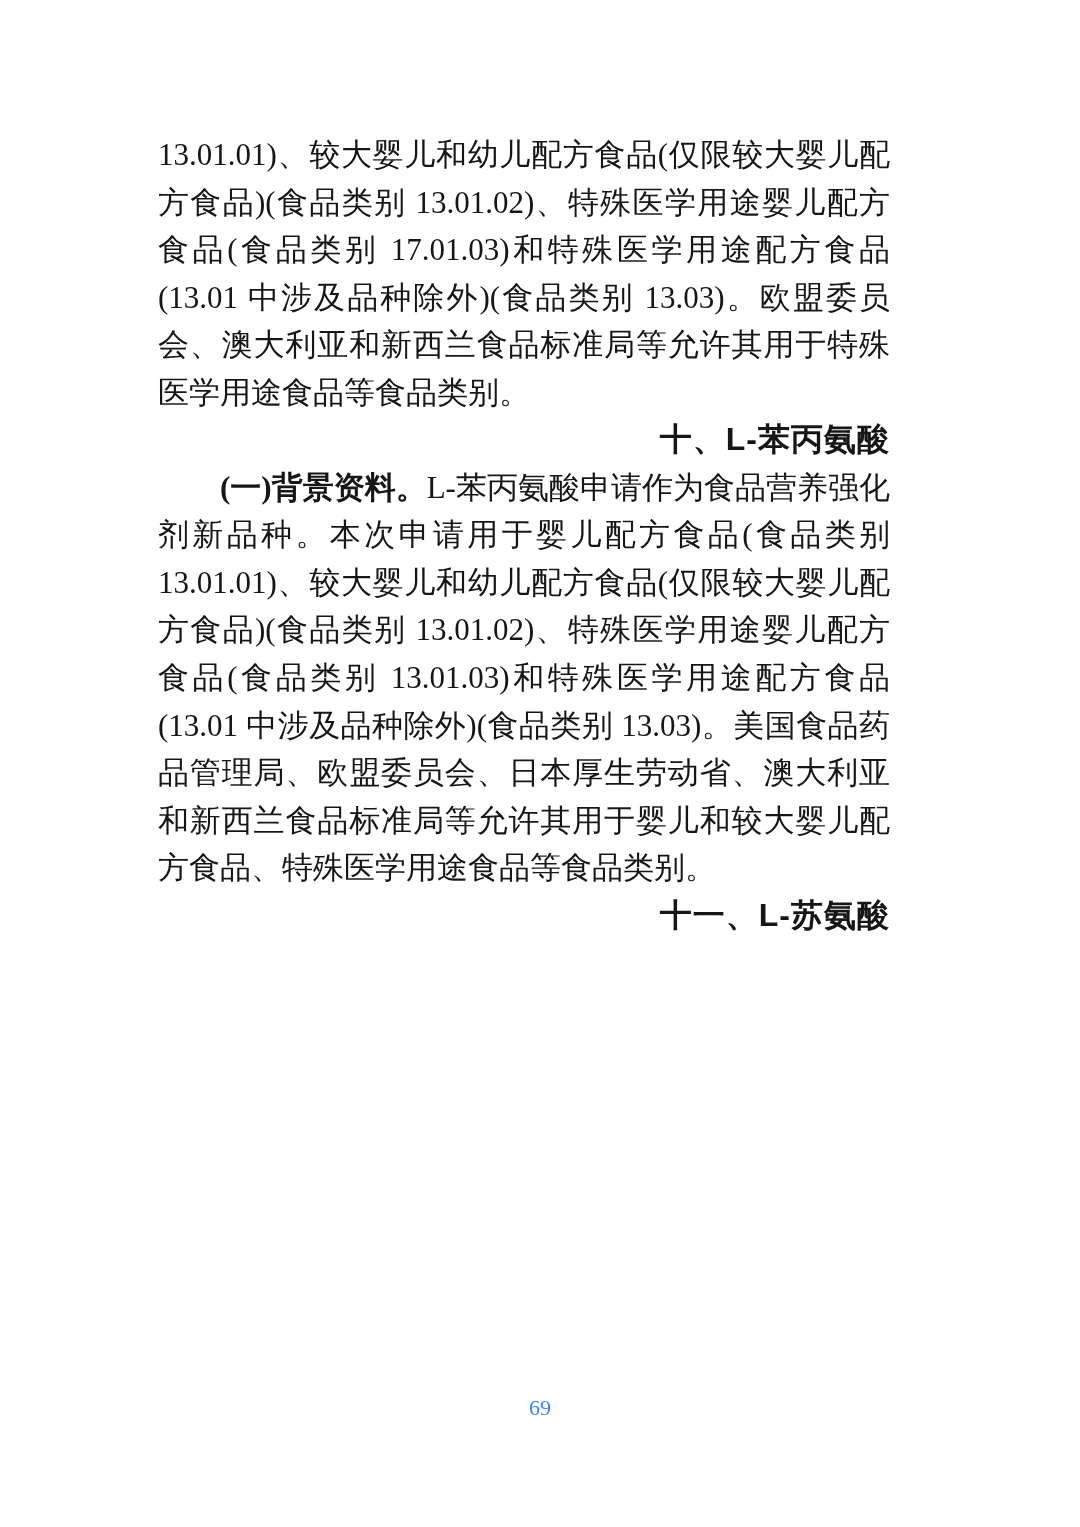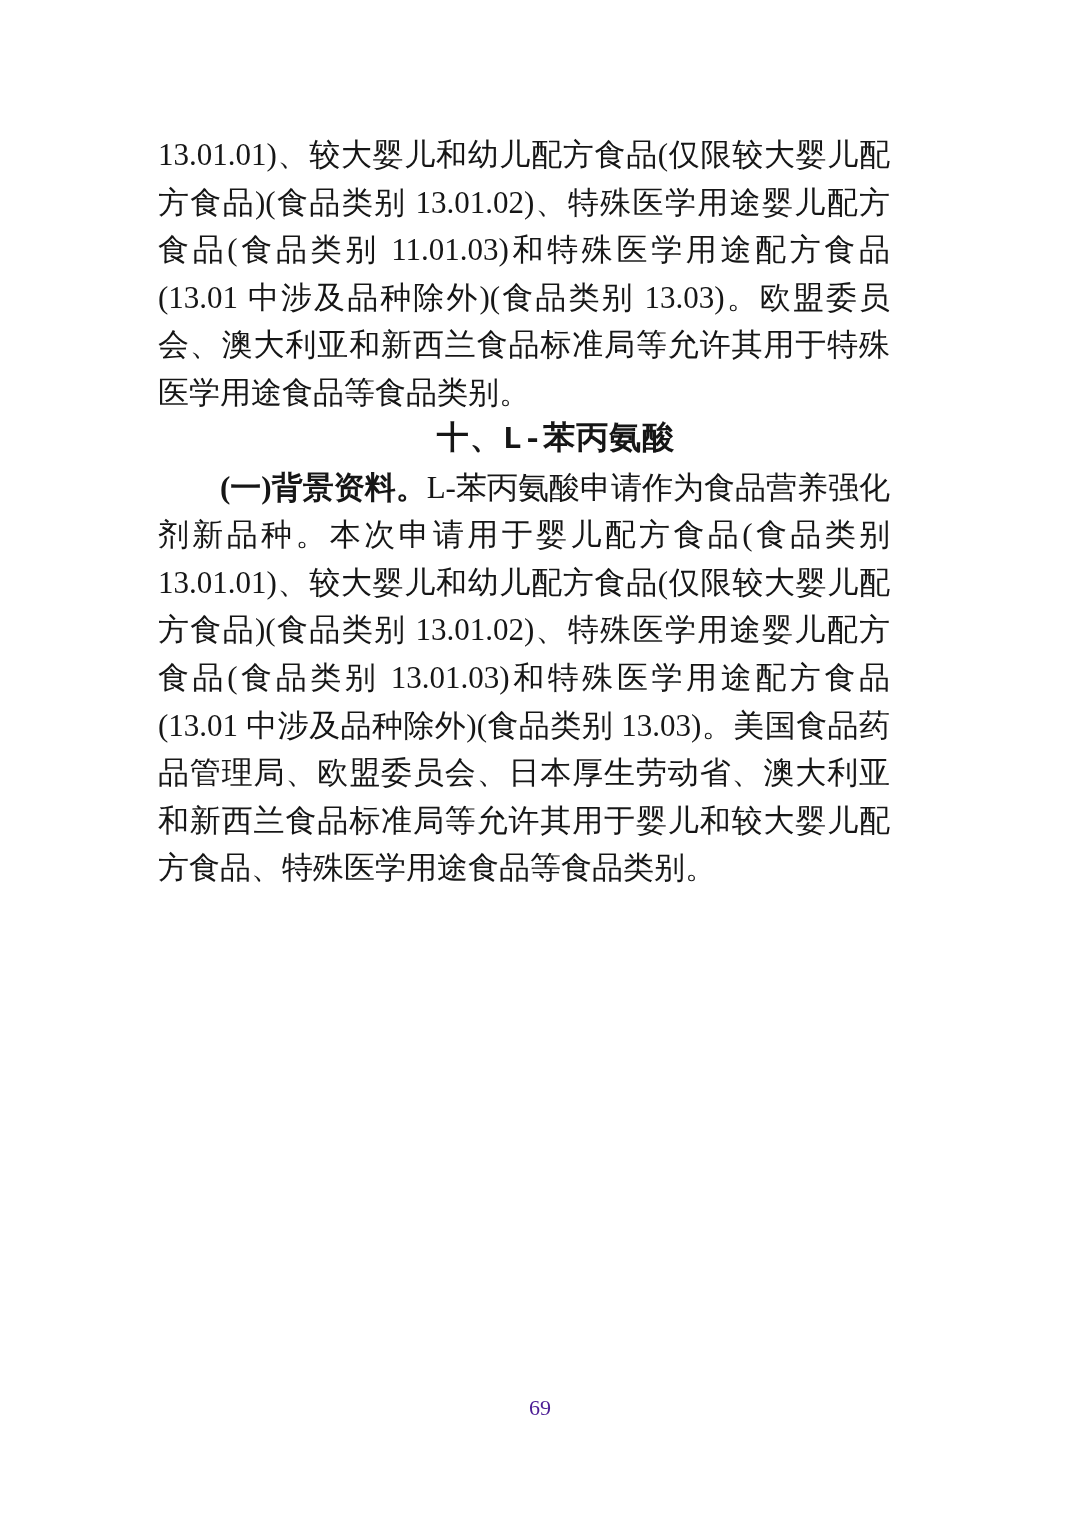--- a/index.html
+++ b/index.html
@@ -27,52 +27,53 @@
     text-justify: inter-character;
   }
   .para {
     margin: 0;
     text-indent: 2em;
   }
   .para.continuation {
     text-indent: 0;
   }
   .para.heading {
-    font-family: Liberation Mono, monospace;
+    font-family: Liberation Sans, sans-serif;
     font-weight: 700;
     font-size: 32px;
-    text-align: center;
+    text-align: right;
     letter-spacing: 1px;
   }
   .lead {
     font-weight: 700;
   }
   .page-number {
     position: absolute;
     top: 1393px;
     left: 0;
     width: 100%;
     text-align: center;
     font-size: 22px;
     line-height: 30px;
-    color: #4c1d95;
+    color: #3b82f6;
   }
 </style>
 </head>
 <body>
 
 <div class="page">
   <div class="text-block">
 
-    <p class="para continuation"><span>13.01.01)、较大婴儿和幼儿配方食品(仅限较大婴儿配方食品)(食品类别 13.01.02)、特殊医学用途婴儿配方食品(食品类别 11.01.03)和特殊医学用途配方食品(13.01 中涉及品种除外)(食品类别 13.03)。欧盟委员会、澳大利亚和新西兰食品标准局等允许其用于特殊医学用途食品等食品类别。</span></p>
+    <p class="para continuation"><span>13.01.01)、较大婴儿和幼儿配方食品(仅限较大婴儿配方食品)(食品类别 13.01.02)、特殊医学用途婴儿配方食品(食品类别 17.01.03)和特殊医学用途配方食品(13.01 中涉及品种除外)(食品类别 13.03)。欧盟委员会、澳大利亚和新西兰食品标准局等允许其用于特殊医学用途食品等食品类别。</span></p>
 
 
     <p class="para heading"><span>十、L-苯丙氨酸</span></p>
 
     <p class="para body"><span class="lead">(一)背景资料。</span><span>L-苯丙氨酸申请作为食品营养强化剂新品种。本次申请用于婴儿配方食品(食品类别 13.01.01)、较大婴儿和幼儿配方食品(仅限较大婴儿配方食品)(食品类别 13.01.02)、特殊医学用途婴儿配方食品(食品类别 13.01.03)和特殊医学用途配方食品(13.01 中涉及品种除外)(食品类别 13.03)。美国食品药品管理局、欧盟委员会、日本厚生劳动省、澳大利亚和新西兰食品标准局等允许其用于婴儿和较大婴儿配方食品、特殊医学用途食品等食品类别。</span></p>
 
 
+    <p class="para heading"><span>十一、L-苏氨酸</span></p>
 
 
   </div>
 
   <div class="page-number">69</div>
 </div>
 
 </body></html>

